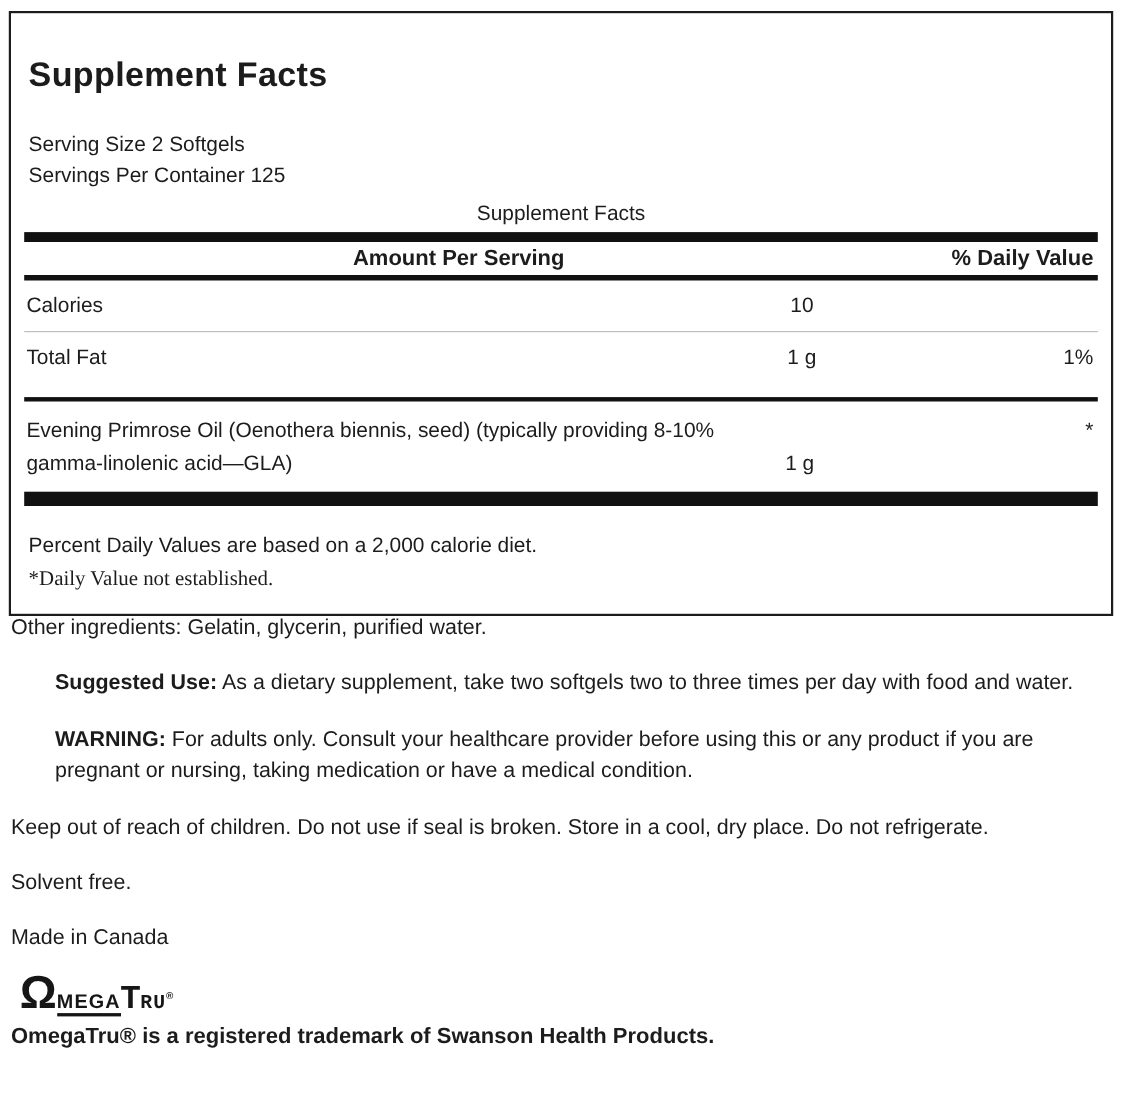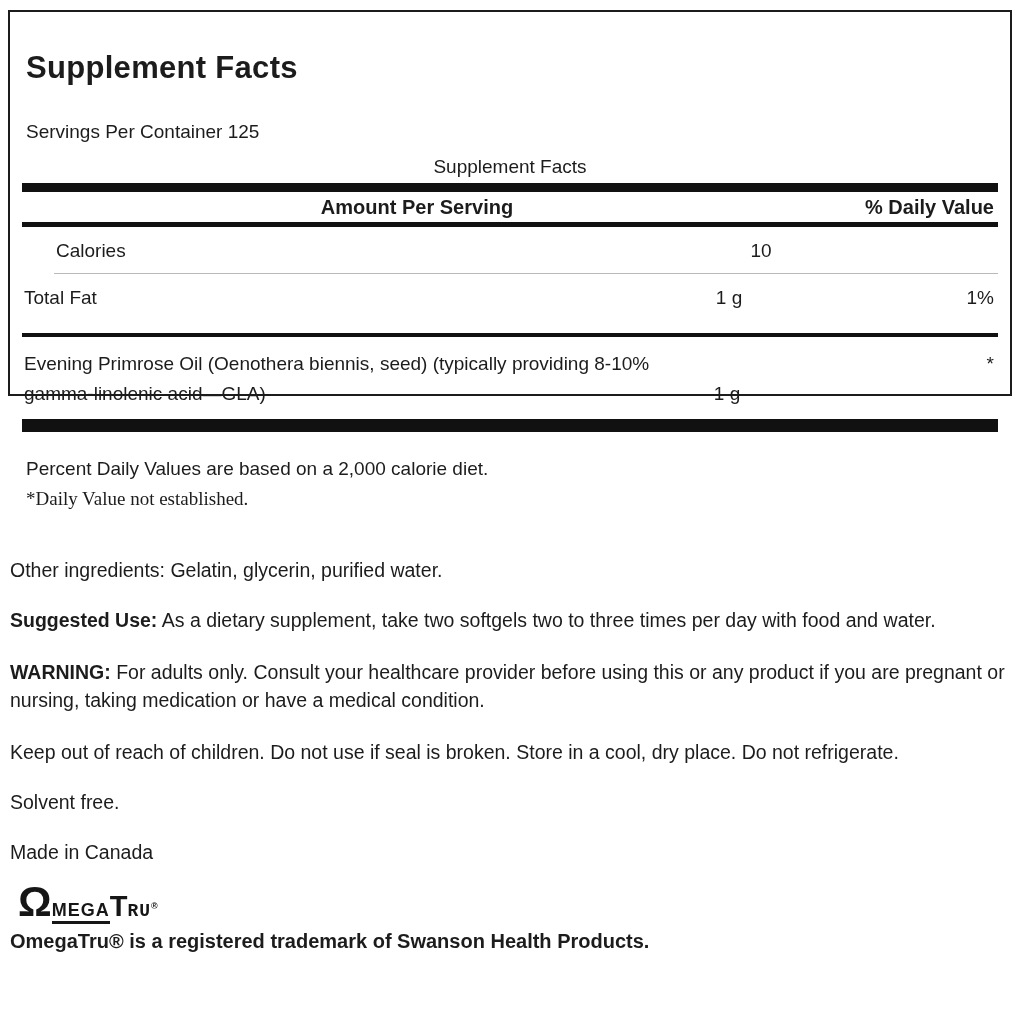--- a/index.html
+++ b/index.html
@@ -2,21 +2,21 @@
 <html><head>
 <meta charset="utf-8">
 <style>
   * { margin:0; padding:0; box-sizing:border-box; }
   html,body { width:1024px; height:1016px; background:#ffffff;
     font-family:"Liberation Sans", sans-serif; color:#1c1c1c; }
   body { position:relative; overflow:hidden; }
 
   
   .facts-box {
-    position:absolute; left:8px; top:10px; width:1004px; height:386px;
+    position:absolute; left:8px; top:10px; width:1004px; height:550px;
     border:2px solid #1c1c1c; background:#ffffff;
   }
   .facts-title {
     font-size:31px; font-weight:bold; letter-spacing:0.3px;
     margin:38px 0 0 16px;
   }
   .serving-info { margin:32px 0 0 16px; font-size:19px; line-height:28px; }
 
   .facts-table { margin:10px 12px 0 12px; }
   .table-caption { text-align:center; font-size:19px; padding-bottom:5px; }
@@ -27,57 +27,58 @@
 
   .header-row { display:flex; align-items:center; padding:4px 0 3px 0;
     font-size:20px; font-weight:bold; }
   .header-amount { width:790px; text-align:center; }
   .header-dv { flex:1; text-align:right; padding-right:4px; }
 
   .nrow { display:grid; grid-template-columns:620px 170px 1fr;
     font-size:19px; align-items:baseline; }
   .nrow .cell-amount { text-align:center; }
   .nrow .cell-dv { text-align:right; padding-right:4px; }
-  .row-calories { padding:13px 0 11px 2px; border-bottom:1px solid #b9b9b9;margin-left:32px; }
+  .row-calories { padding:13px 0 11px 2px; border-bottom:1px solid #b9b9b9; }
   .row-totalfat { padding:13px 0 24px 2px; border-bottom:4px solid #111111; }
 
   .row-epo { padding:12px 0 10px 2px; font-size:19px; }
   .epo-line1 { display:grid; grid-template-columns:790px 1fr; line-height:30px; }
   .epo-line1 .cell-dv { text-align:right; padding-right:4px; }
   .epo-line2 { display:grid; grid-template-columns:618px 170px 1fr; line-height:30px; }
   .epo-line2 .cell-amount { text-align:center; }
 
   .footnote { font-size:19px; margin:26px 0 0 16px; }
   .footnote2 { font-size:19px; margin:8px 0 0 16px;font-family:Liberation Serif, serif; }
 
   
   .below { position:absolute; left:10px; top:556px; width:1004px;
     font-size:19.5px; line-height:28px; }
   .below p { margin-bottom:22px; }
-  .below p.gap { margin-bottom:24px; }
+  .below p.gap { margin-bottom:24px;margin-left:40px; }
   b.inline-label { font-weight:bold; }
 
   
   .logo { margin:14px 0 2px 8px; white-space:nowrap; color:#161616; }
   .lg-omega { font-size:42px; font-weight:bold; vertical-align:baseline; }
   .lg-mega  { font-size:18px; font-weight:bold; letter-spacing:1px;
               border-bottom:3px solid #161616; padding-bottom:1px; }
   .lg-t     { font-size:29px; font-weight:bold; }
   .lg-ru    { font-size:18px; font-weight:bold; letter-spacing:1px;font-family:Liberation Mono, monospace; }
   .lg-reg   { font-size:9px; font-weight:bold; vertical-align:super; }
 
   .trademark { font-size:20px; font-weight:bold; margin-top:2px; }
 </style>
 </head>
 <body>
 
 <div class="facts-box">
   <div class="facts-title">Supplement Facts</div>
 
   <div class="serving-info">
+    <div>Serving Size 2 Softgels</div>
     <div>Servings Per Container 125</div>
   </div>
 
   <div class="facts-table">
     <div class="table-caption">Supplement Facts</div>
     <div class="bar-a"></div>
 
     <div class="header-row">
       <div class="header-amount">Amount Per Serving</div>
       <div class="header-dv">% Daily Value</div>

